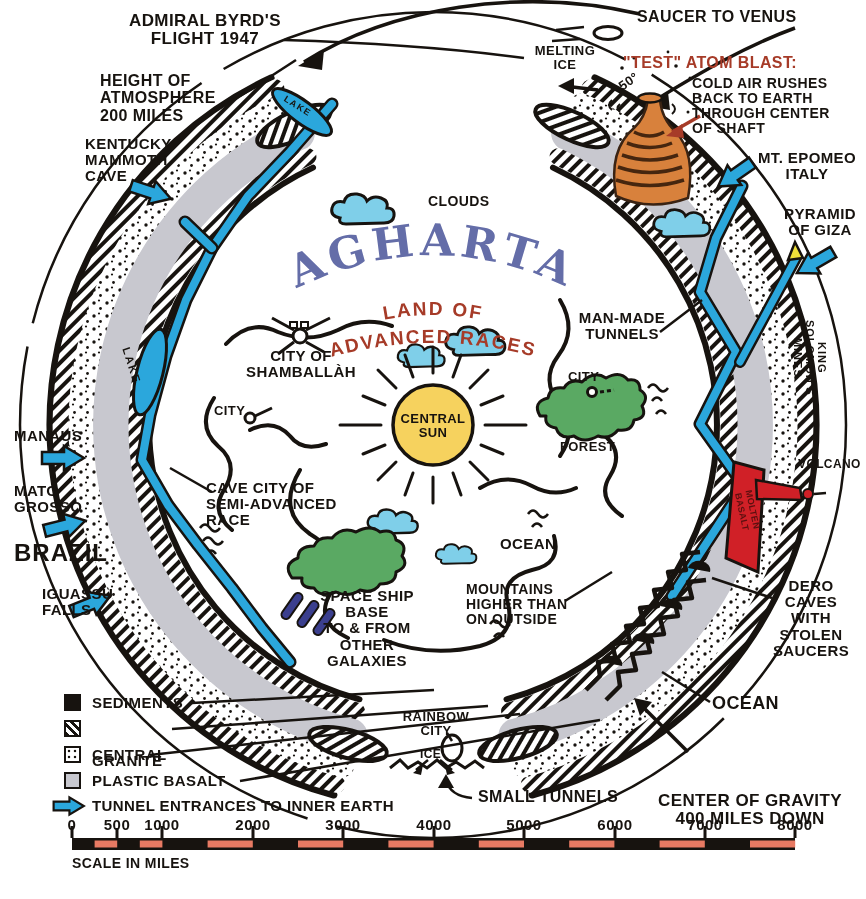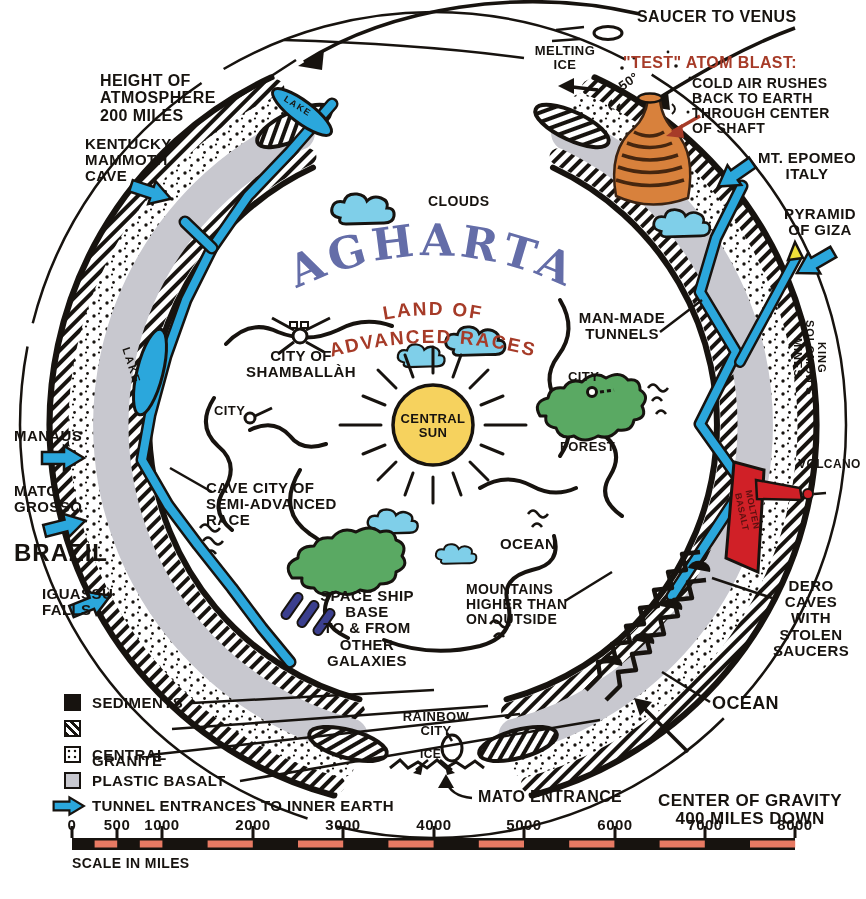--- a/index.html
+++ b/index.html
@@ -275,20 +275,22 @@
     <g stroke="#17130f" stroke-width="3">
       <path d="M 72 826 V 838 M 117 828 V 838 M 162 826 V 838 M 253 826 V 838 M 343 826 V 838 M 434 826 V 838 M 524 826 V 838 M 615 826 V 838 M 705 826 V 838 M 795 826 V 838"></path>
     </g>
   </g>
 
   <g fill="#2ba7dc" stroke="#17130f" stroke-width="3">
     <use href="#arrow" transform="translate(68,806) scale(0.72)"></use>
   </g>
 </svg>
 
+<div class="lbl ctr" style="left:110px;top:12px;width:190px;font-size:17px;">ADMIRAL BYRD'S
+FLIGHT 1947</div>
 <div class="lbl" style="left:637px;top:8px;font-size:16px;">SAUCER TO VENUS</div>
 <div class="lbl ctr" style="left:528px;top:44px;width:74px;font-size:13px;">MELTING
 ICE</div>
 <div class="lbl red" style="left:623px;top:54px;font-size:16px;">"TEST" ATOM BLAST:</div>
 <div class="lbl" style="left:692px;top:76px;font-size:14px;">COLD AIR RUSHES
 BACK TO EARTH
 THROUGH CENTER
 OF SHAFT</div>
 <div class="lbl rot" style="left:614px;top:76px;font-size:13px;transform:rotate(-35deg);">-50°</div>
 <div class="lbl" style="left:100px;top:72px;font-size:16px;">HEIGHT OF
@@ -313,21 +315,21 @@
 <div class="lbl" style="left:798px;top:458px;font-size:12px;">VOLCANO</div>
 <div class="lbl ctr rot" style="left:724px;top:500px;width:46px;font-size:9px;color:#5c1010;transform:rotate(78deg);line-height:1.2;">MOLTEN
 BASALT</div>
 <div class="lbl ctr" style="left:758px;top:578px;width:106px;font-size:15px;">DERO
 CAVES
 WITH STOLEN
 SAUCERS</div>
 <div class="lbl" style="left:712px;top:694px;font-size:18px;">OCEAN</div>
 <div class="lbl ctr" style="left:640px;top:752px;width:220px;font-size:17px;margin-top:40px;">CENTER OF GRAVITY
 400 MILES DOWN</div>
-<div class="lbl" style="left:478px;top:788px;font-size:16px;">MATO ENTRANCE</div>
+<div class="lbl" style="left:478px;top:788px;font-size:16px;">SMALL TUNNELS</div>
 <div class="lbl ctr" style="left:398px;top:710px;width:76px;font-size:13px;">RAINBOW
 CITY</div>
 <div class="lbl" style="left:420px;top:748px;font-size:12px;">ICE</div>
 <div class="lbl" style="left:428px;top:194px;font-size:14px;">CLOUDS</div>
 <div class="lbl ctr" style="left:236px;top:348px;width:130px;font-size:15px;">CITY OF
 SHAMBALLÀH</div>
 <div class="lbl" style="left:214px;top:404px;font-size:13px;">CITY</div>
 <div class="lbl ctr" style="left:398px;top:412px;width:70px;font-size:13px;text-align:center;">CENTRAL
 SUN</div>
 <div class="lbl" style="left:568px;top:370px;font-size:13px;">CITY</div>

